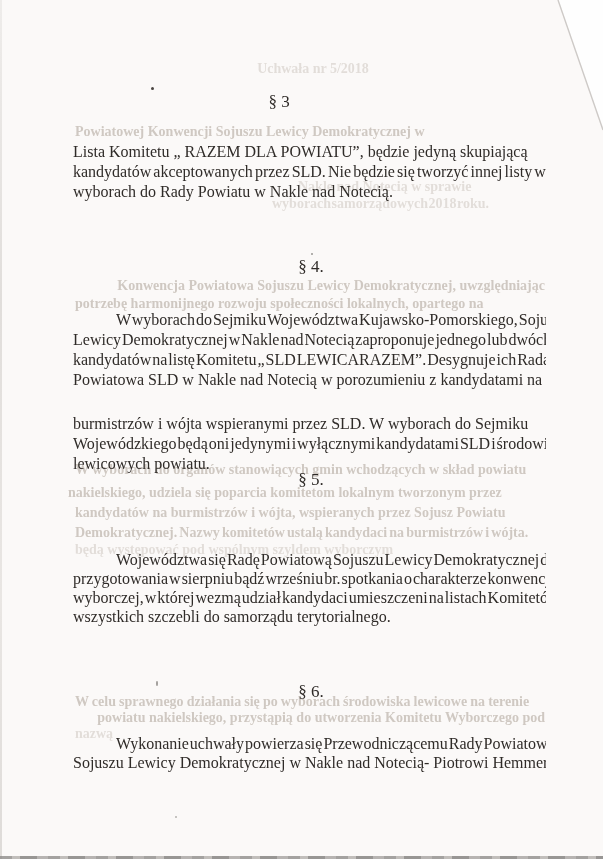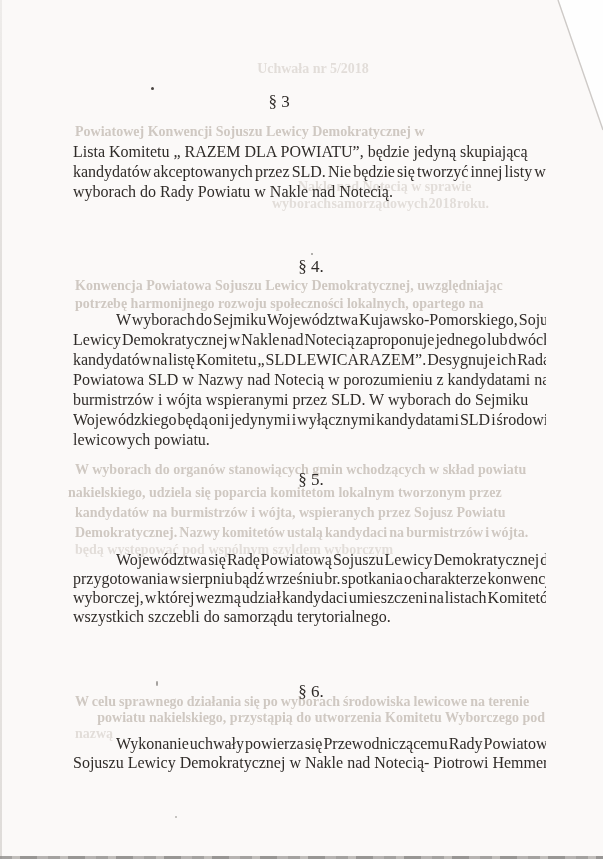--- a/index.html
+++ b/index.html
@@ -46,21 +46,21 @@
     <polygon points="15,0 60,0 60,130" fill="#fefefe"></polygon>
     <line x1="15" y1="0" x2="60" y2="130" stroke="#c9c5c2" stroke-width="1.4" opacity="0.9"></line>
   </svg>
   <div class="edge-left"></div>
   <div class="edge-bottom"></div>
 
   <div class="ghost ghost-center ghost-faint" style="top:61px;left:233px;width:160px;">Uchwała nr 5/2018</div>
   <div class="ghost jline" style="top: 124px; left: 75px; width: 442px; white-space: nowrap; word-spacing: 0px;">Powiatowej Konwencji Sojuszu Lewicy Demokratycznej w</div>
   <div class="ghost jline ghost-faint" style="top: 179px; left: 298px; width: 245px; white-space: nowrap; word-spacing: 0px;">Nakle nad Notecią w sprawie</div>
   <div class="ghost jline ghost-faint" style="top: 196px; left: 272px; width: 222px; white-space: nowrap; word-spacing: -3px;">wyborach samorządowych 2018 roku.</div>
-  <div class="ghost jline" style="top: 278px; left: 75px; width: 470px; white-space: nowrap; word-spacing: 0px;">Konwencja Powiatowa Sojuszu Lewicy Demokratycznej, uwzględniając</div>
+  <div class="ghost jline" style="top: 278px; left: 75px; width: 470px; white-space: nowrap; word-spacing: 0px; text-align: right;">Konwencja Powiatowa Sojuszu Lewicy Demokratycznej, uwzględniając</div>
   <div class="ghost jline" style="top: 296px; left: 75px; width: 432px; white-space: nowrap; word-spacing: 0px;">potrzebę harmonijnego rozwoju społeczności lokalnych, opartego na</div>
   <div class="ghost jline" style="top: 462px; left: 75px; width: 470px; white-space: nowrap; word-spacing: 0px;">W wyborach do organów stanowiących gmin wchodzących w skład powiatu</div>
   <div class="ghost jline" style="top: 485px; left: 68px; width: 470px; white-space: nowrap; word-spacing: 0px;">nakielskiego, udziela się poparcia komitetom lokalnym tworzonym przez</div>
   <div class="ghost jline" style="top: 505px; left: 75px; width: 470px; white-space: nowrap; word-spacing: 0px;">kandydatów na burmistrzów i wójta, wspieranych przez Sojusz Powiatu</div>
   <div class="ghost jline" style="top: 525px; left: 75px; width: 470px; white-space: nowrap; word-spacing: -1.38px;">Demokratycznej. Nazwy komitetów ustalą kandydaci na burmistrzów i wójta.</div>
   <div class="ghost jline ghost-faint" style="top: 542px; left: 75px; width: 470px; white-space: nowrap; word-spacing: 0px;">będą występować pod wspólnym szyldem wyborczym</div>
   <div class="ghost jline" style="top: 694px; left: 75px; width: 470px; white-space: nowrap; word-spacing: -0.4px;">W celu sprawnego działania się po wyborach środowiska lewicowe na terenie</div>
   <div class="ghost jline" style="top: 710px; left: 75px; width: 470px; white-space: nowrap; word-spacing: 0px; text-align: right;">powiatu nakielskiego, przystąpią do utworzenia Komitetu Wyborczego pod</div>
   <div class="ghost ghost-faint" style="top:726px;left:75px;width:60px;">nazwą</div>
 
@@ -77,22 +77,22 @@
   <div class="para" style="top:142px;">
     <div class="bline jline" style="white-space: nowrap; word-spacing: 0px;">Lista Komitetu „ RAZEM DLA POWIATU”, będzie jedyną skupiającą</div>
     <div class="bline jline" style="white-space: nowrap; word-spacing: -1.9px;">kandydatów akceptowanych przez SLD. Nie będzie się tworzyć innej listy w</div>
     <div class="bline">wyborach do Rady Powiatu w Nakle nad Notecią.</div>
   </div>
 
   <div class="para" style="top:310px;">
     <div class="bline jline indent" style="white-space: nowrap; word-spacing: -3px;">W wyborach do Sejmiku Województwa Kujawsko-Pomorskiego, Sojusz</div>
     <div class="bline jline" style="white-space: nowrap; word-spacing: -3px;">Lewicy Demokratycznej w Nakle nad Notecią zaproponuje jednego lub dwóch</div>
     <div class="bline jline" style="white-space: nowrap; word-spacing: -3px;">kandydatów na listę Komitetu „ SLD LEWICA RAZEM”. Desygnuje ich Rada</div>
-    <div class="bline jline" style="white-space: nowrap; word-spacing: 0px;">Powiatowa SLD w Nazwy nad Notecią w porozumieniu z kandydatami na</div>
-    <div class="bline jline" style="white-space: nowrap; word-spacing: 0px;">burmistrzów i wójta wspieranymi przez SLD. W wyborach do Sejmiku</div>
+    <div class="bline jline" style="white-space: nowrap; word-spacing: 0px;">Powiatowa SLD w Nakle nad Notecią w porozumieniu z kandydatami na</div>
+    <div class="bline jline" style="white-space: nowrap; word-spacing: 0px; margin-top: 24px;">burmistrzów i wójta wspieranymi przez SLD. W wyborach do Sejmiku</div>
     <div class="bline jline" style="white-space: nowrap; word-spacing: -3px;">Wojewódzkiego będą oni jedynymi i wyłącznymi kandydatami SLD i środowisk</div>
     <div class="bline">lewicowych powiatu.</div>
   </div>
 
   <div class="para p56" style="top:550px;">
     <div class="bline jline indent" style="white-space: nowrap; word-spacing: -3px;">Województwa się Radę Powiatową Sojuszu Lewicy Demokratycznej do</div>
     <div class="bline jline" style="white-space: nowrap; word-spacing: -3px;">przygotowania w sierpniu bądź wrześniu br. spotkania o charakterze konwencji</div>
     <div class="bline jline" style="white-space: nowrap; word-spacing: -3px;">wyborczej, w której wezmą udział kandydaci umieszczeni na listach Komitetów</div>
     <div class="bline">wszystkich szczebli do samorządu terytorialnego.</div>
   </div>

